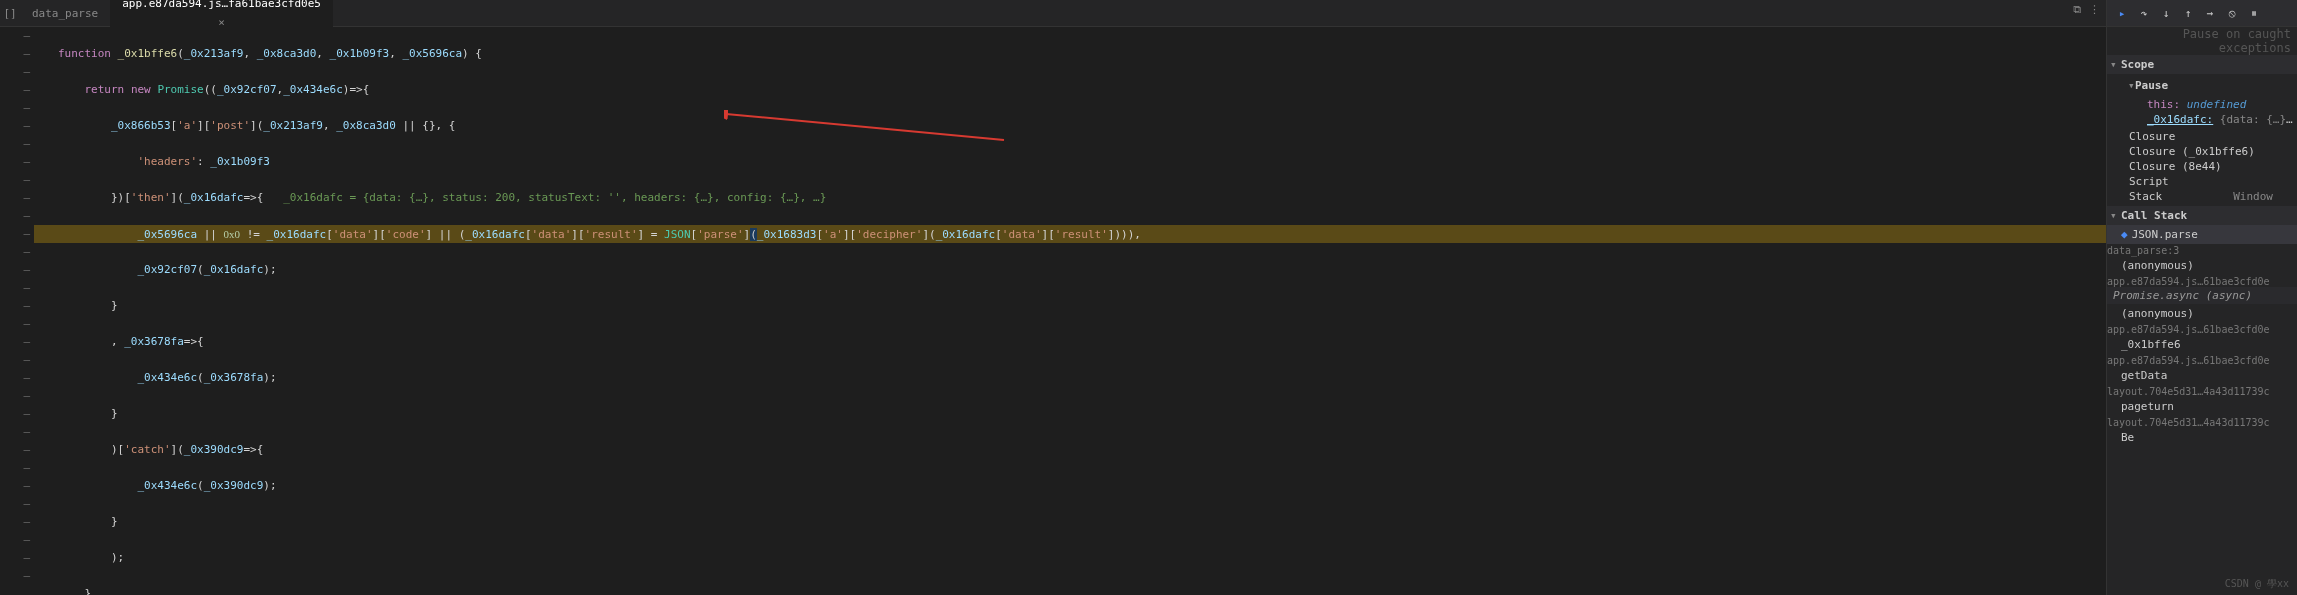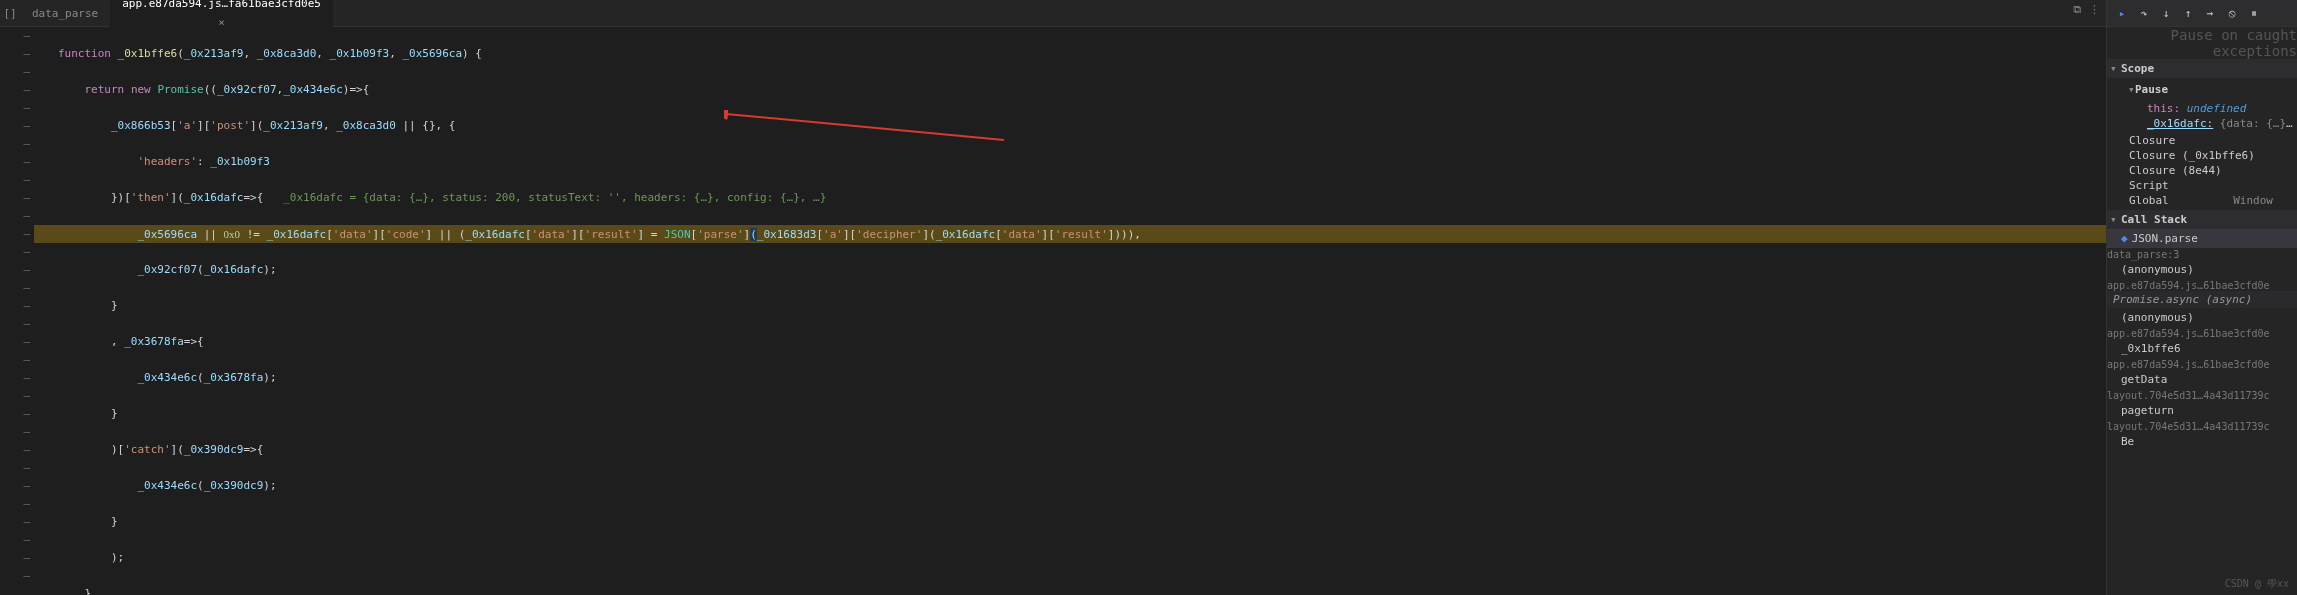--- a/index.html
+++ b/index.html
@@ -41,21 +41,21 @@
   .itm.exp::before{content:"▸";position:absolute;left:-12px;color:#888;}
   .kwb{color:#c586c0;}
   .val{color:#888;}
   .lnk{color:#9cdcfe;text-decoration:underline;}
   .glb{float:right;color:#888;margin-right:20px;text-align:right;}
   .stack-itm{padding:3px 6px 3px 14px;}
   .stack-itm.sel{background:#37373d;}
   .stack-sub{color:#777;font-size:10px;margin-top:1px;}
   .stack-hdr{background:#2a2a2d;color:#999;padding:2px 6px;font-style:italic;}
   .dot{color:#4a8af4;margin-right:4px;}
-  .cut{color:#555;font-size:14px;text-align:right;}
+  .cut{color:#555;font-size:12px;text-align:right;padding-right:6px;}
 </style>
 </head>
 <body>
 
 <div class="root">
   <div class="editor">
     <div class="tabs">
       <span class="icon-btn">[]</span>
       <div class="tab">
           <span>data_parse</span>
@@ -166,21 +166,21 @@
     <div class="sec-b">
       <div class="sec-h open" style="background:transparent;padding-left:10px;">Pause</div>
       <div class="sec-b">
         <div class="itm"><span class="kwb">this:</span> <span class="und">undefined</span></div>
         <div class="itm exp"><span class="lnk">_0x16dafc:</span> <span class="val">{data: {…}, sta</span></div>
       </div>
       <div class="itm exp">Closure</div>
       <div class="itm exp">Closure (_0x1bffe6)</div>
       <div class="itm exp">Closure (8e44)</div>
       <div class="itm exp">Script</div>
-      <div class="itm exp"><span>Global</span><span class="glb">Window</span></div>
+      <div class="itm exp"><span>Stack</span><span class="glb">Window</span></div>
     </div>
     <div class="sec-h open">Call Stack</div>
     <div id="stack">
         <div class="stack-itm sel"><span class="dot">◆</span>JSON.parse</div>
         <div class="stack-sub">data_parse:3</div>
         <div class="stack-itm">(anonymous)</div>
         <div class="stack-sub">app.e87da594.js…61bae3cfd0e</div>
         <div class="stack-hdr">Promise.async (async)</div>
         <div class="stack-itm">(anonymous)</div>
         <div class="stack-sub">app.e87da594.js…61bae3cfd0e</div>

